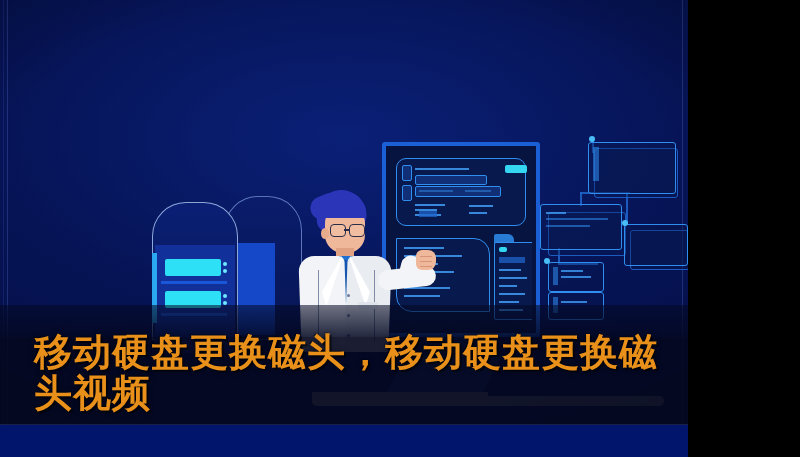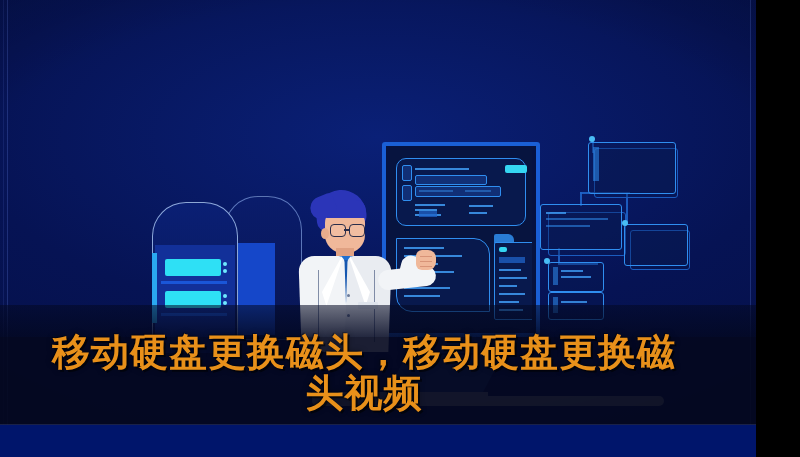--- a/index.html
+++ b/index.html
@@ -1,23 +1,22 @@
 <!DOCTYPE html>
 <html><head>
 <meta charset="utf-8">
 <style>
   html,body{margin:0;padding:0;background:#000;}
   body{font-family:"Liberation Sans","DejaVu Sans",sans-serif;}
 
   #stage{
     position:relative;
-    width:756px;height:457px;
+    width:688px;height:457px;
     overflow:hidden;
     background:#4c1d95;
-    text-align:center;
   }
 
   
   .bg-base{
     position:absolute;inset:0;
     background:
       radial-gradient(120% 90% at 50% 30%, #0a2077 0%, #061354 45%, #040e41 100%);
   }
   .bg-vignette{
     position:absolute;inset:0;

